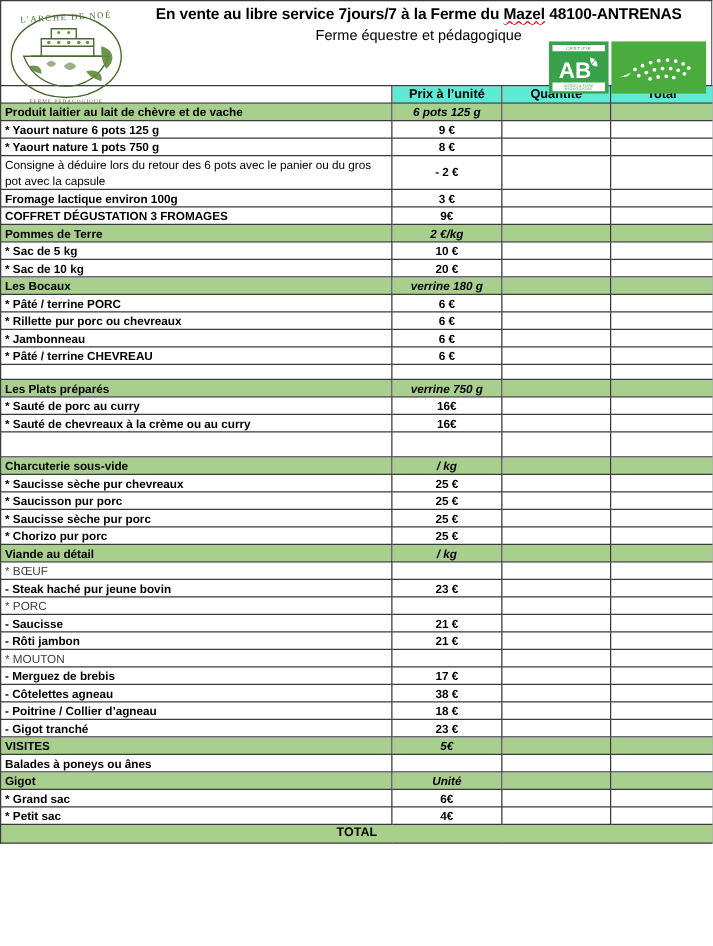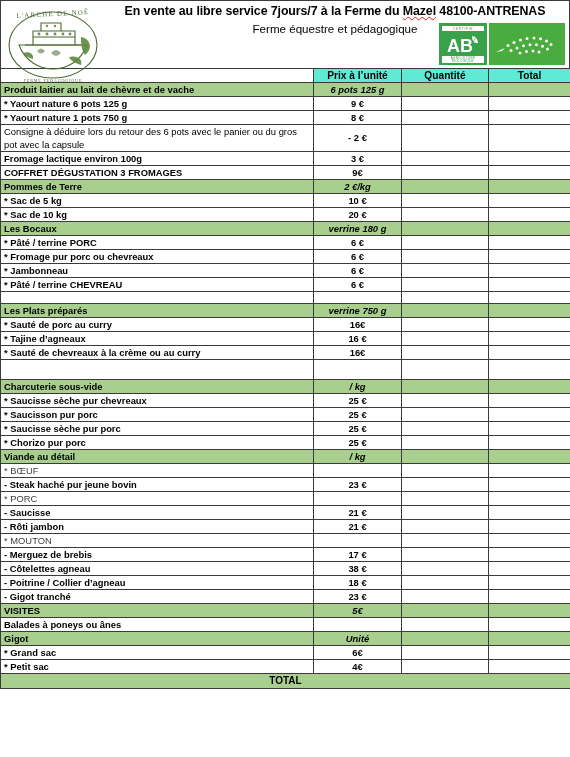--- a/index.html
+++ b/index.html
@@ -64,21 +64,21 @@
   }
   .title-sub {
     font-size: 11.6px;
     margin-top: 4px;
     white-space: nowrap;
   }
 
   .labels-wrap {
     position: absolute;
     right: 4px;
-    top: 22px;
+    top: 32px;
     display: flex;
     gap: 2px;
     align-items: center;
   }
   .ab-logo, .eu-logo { display: block; }
 
   
   table.price-table {
     border-collapse: collapse;
     width: 570px;
@@ -316,21 +316,21 @@
           <td class="qty"></td>
           <td class="total"></td>
         </tr>
         <tr class="item">
           <td class="desc">* Pâté / terrine PORC</td>
           <td class="price">6 €</td>
           <td class="qty"></td>
           <td class="total"></td>
         </tr>
         <tr class="item">
-          <td class="desc">* Fromage pur porc ou chevreaux</td>
+          <td class="desc">* Rillette pur porc ou chevreaux</td>
           <td class="price">6 €</td>
           <td class="qty"></td>
           <td class="total"></td>
         </tr>
         <tr class="item">
           <td class="desc">* Jambonneau</td>
           <td class="price">6 €</td>
           <td class="qty"></td>
           <td class="total"></td>
         </tr>
@@ -348,26 +348,20 @@
         </tr>
         <tr class="section">
           <td class="desc">Les Plats préparés</td>
           <td class="price">verrine 750 g</td>
           <td class="qty"></td>
           <td class="total"></td>
         </tr>
         <tr class="item">
           <td class="desc">* Sauté de porc au curry</td>
           <td class="price">16€</td>
-          <td class="qty"></td>
-          <td class="total"></td>
-        </tr>
-        <tr class="item">
-          <td class="desc">* Tajine d’agneaux</td>
-          <td class="price">16 €</td>
           <td class="qty"></td>
           <td class="total"></td>
         </tr>
         <tr class="item">
           <td class="desc">* Sauté de chevreaux à la crème ou au curry</td>
           <td class="price">16€</td>
           <td class="qty"></td>
           <td class="total"></td>
         </tr>
         <tr class="blank-tall">

